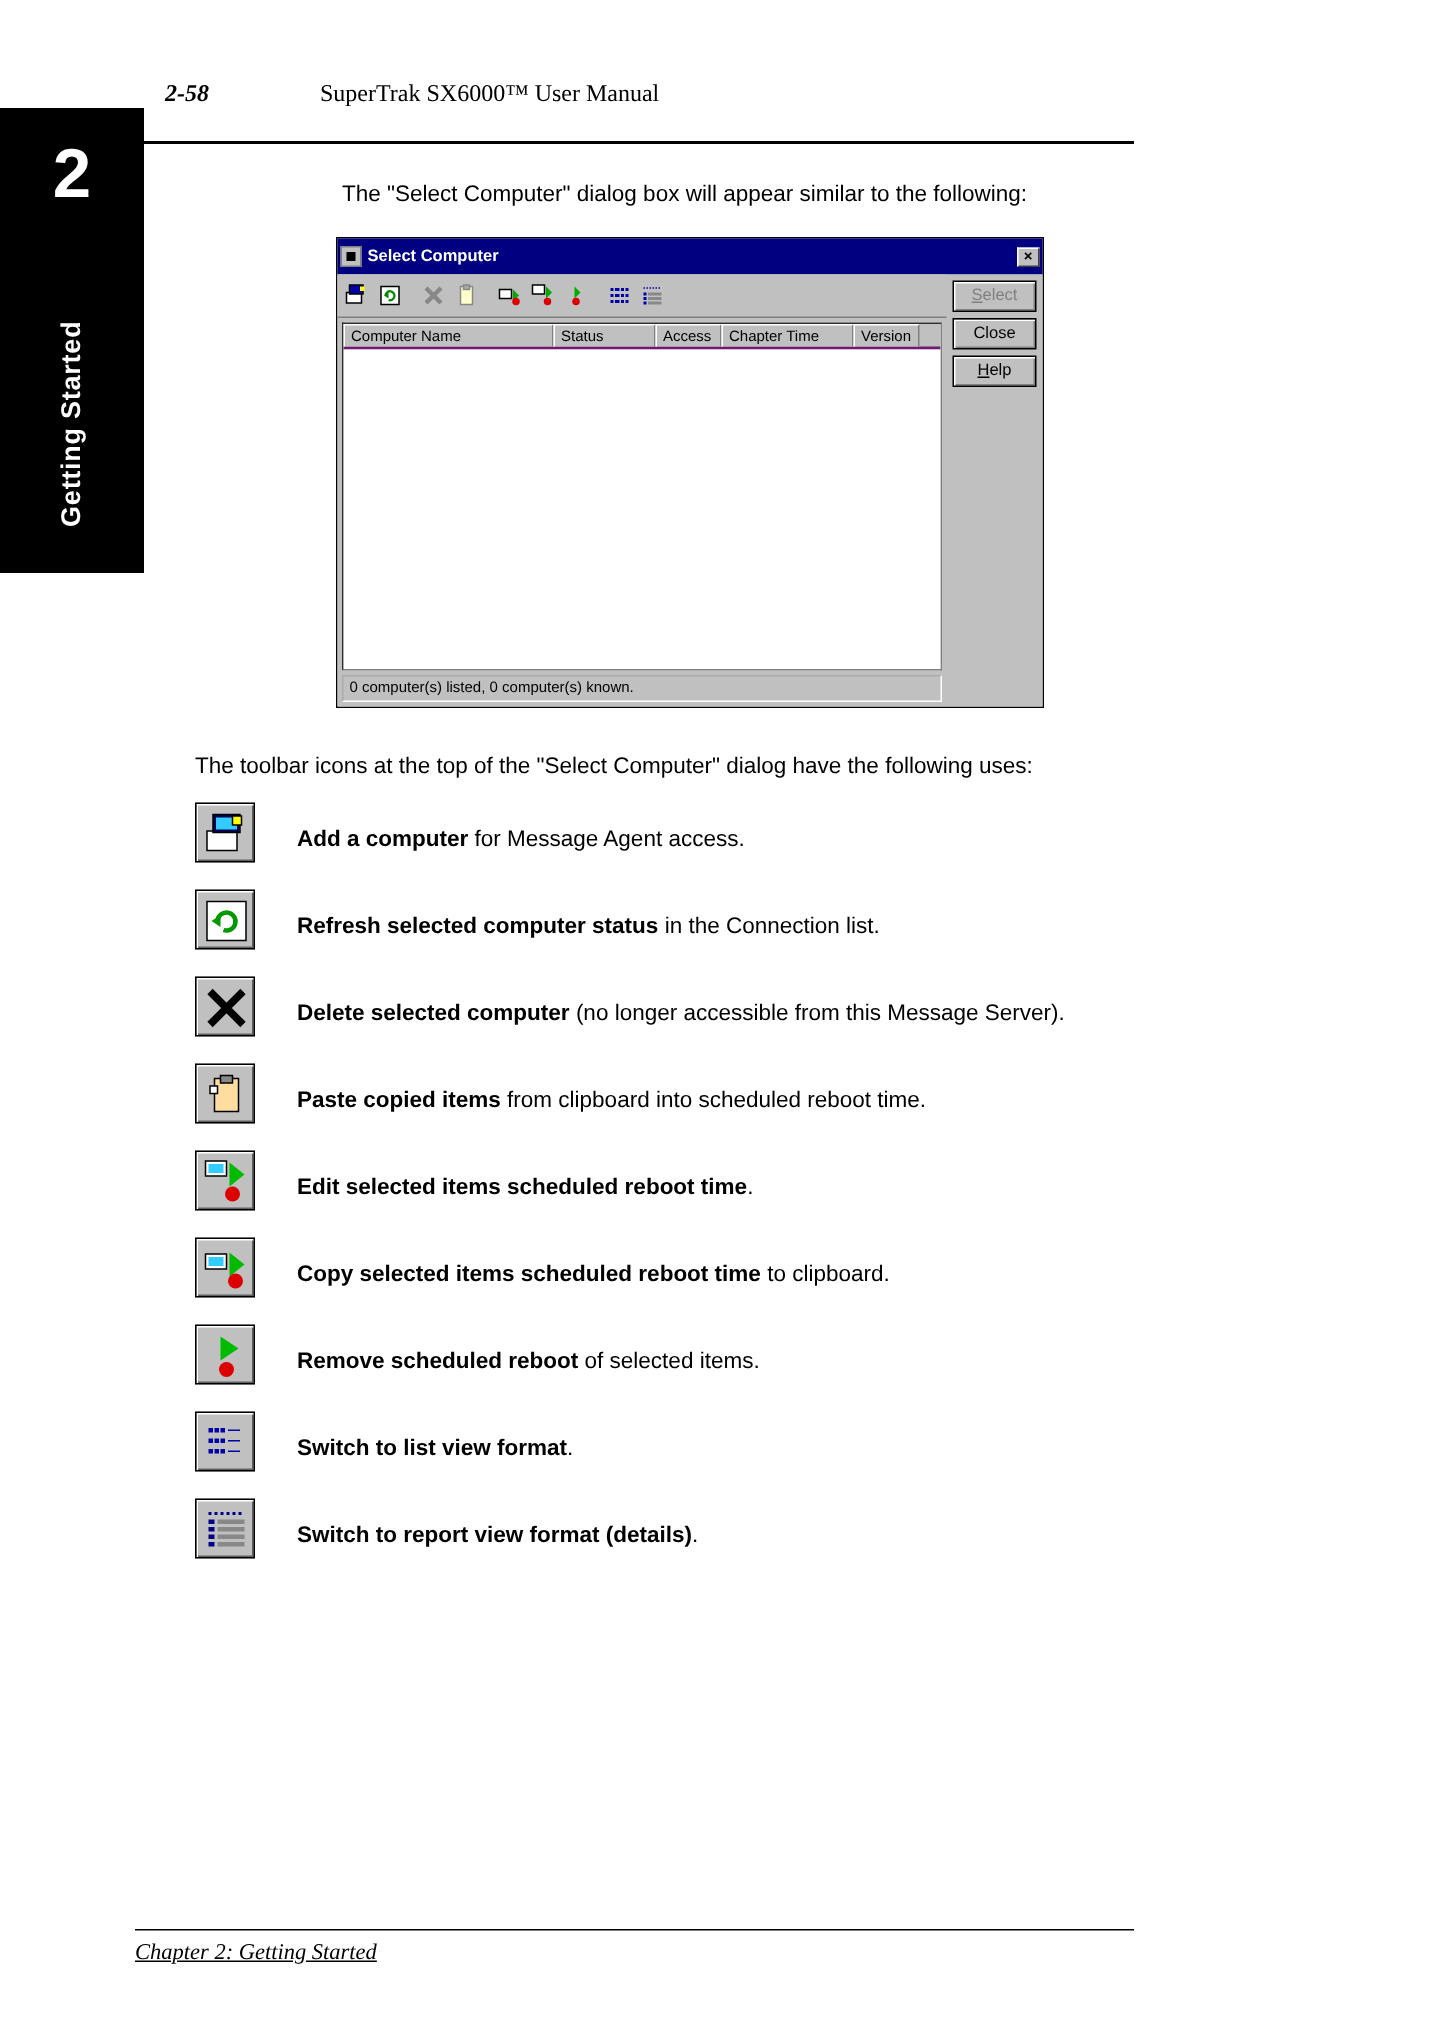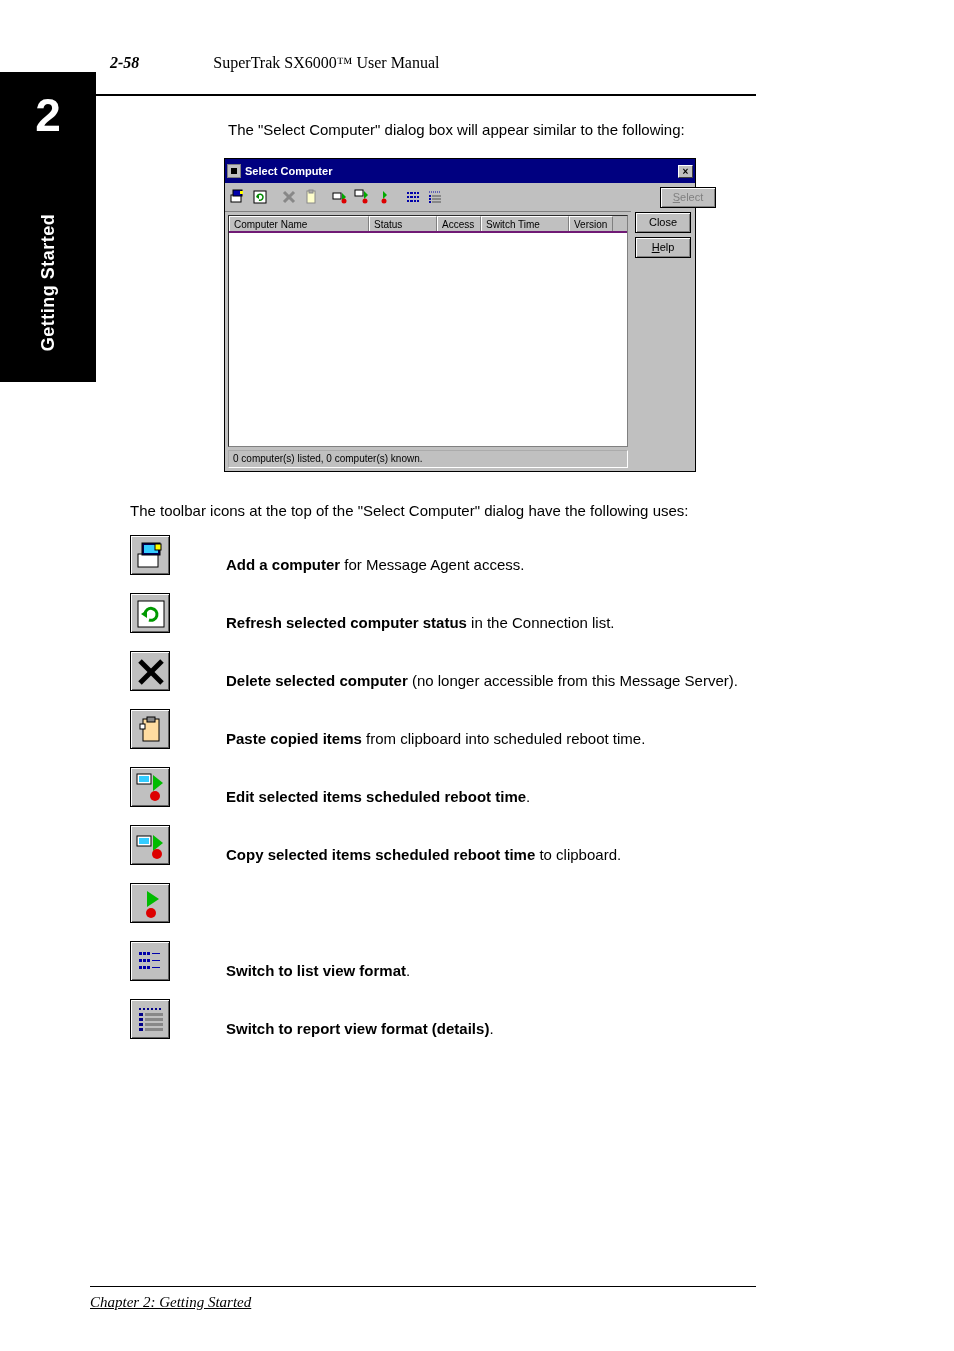--- a/index.html
+++ b/index.html
@@ -195,37 +195,36 @@
     border:1px solid #000;
     box-shadow: inset 1px 1px 0 #fff, inset -1px -1px 0 #808080;
     font-family:"MS Sans Serif",Tahoma,Arial,sans-serif;
     font-size:11px;
     text-align:center;
     line-height:19px;
     margin-bottom:4px;
     color:#000;
     cursor:default;
   }
-  .win-btn.disabled{color:#808080;margin-left:25px;}
+  .win-btn.disabled{color:#808080;}
   .win-btn .ul{text-decoration:underline;}
   
   .icon-intro{
     font-family: Arial, Helvetica, sans-serif;
     font-size: 15px;
     margin: 0 0 16px -98px;
   }
   .icon-list{
     margin-left:-98px;
   }
   .icon-row{
     display:flex;
-    align-items:flex-end;
+    align-items:center;
     margin-bottom:18px;
     min-height:40px;
-    gap:28px;
   }
   .icon-cell{
     width:40px;
     height:40px;
     background:#c0c0c0;
     border:1px solid #000;
     box-shadow: inset 1px 1px 0 #fff, inset -1px -1px 0 #606060;
     position:relative;
     flex:0 0 40px;
   }
@@ -359,21 +358,21 @@
                   <rect x="5" y="12" width="9" height="2" fill="#888"></rect>
               </svg>
             </div>
           </div>
 
           <div class="list-area">
             <div class="list-head">
               <div class="col col-name">Computer Name</div>
               <div class="col col-status">Status</div>
               <div class="col col-access">Access</div>
-              <div class="col col-reboot">Switch Time</div>
+              <div class="col col-reboot">Chapter Time</div>
               <div class="col col-version">Version</div>
             </div>
             <div class="list-rows"></div>
           </div>
 
           <div class="status-strip">0 computer(s) listed, 0 computer(s) known.</div>
         </div>
         <div class="dialog-side">
           <div class="win-btn disabled"><span class="ul">S</span><span>elect</span></div>
           <div class="win-btn"><span>Close</span></div>
@@ -454,20 +453,21 @@
         <div class="icon-desc"><b>Copy selected items scheduled reboot time</b><span> to clipboard.</span></div>
       </div>
 
       <div class="icon-row">
         <div class="icon-cell">
           <svg width="32" height="32">
               <polygon points="12,3 24,11 12,19" fill="#0b0"></polygon>
               <circle cx="16" cy="25" r="5" fill="#d00"></circle>
             </svg>
         </div>
+        <div class="icon-desc"><b>Remove scheduled reboot</b><span> of selected items.</span></div>
       </div>
 
       <div class="icon-row">
         <div class="icon-cell">
           <svg width="32" height="32">
             <g fill="#00a">
               <rect x="4" y="6" width="3" height="3"></rect>
                 <rect x="8" y="6" width="3" height="3"></rect>
                 <rect x="12" y="6" width="3" height="3"></rect>
               <rect x="4" y="13" width="3" height="3"></rect>

